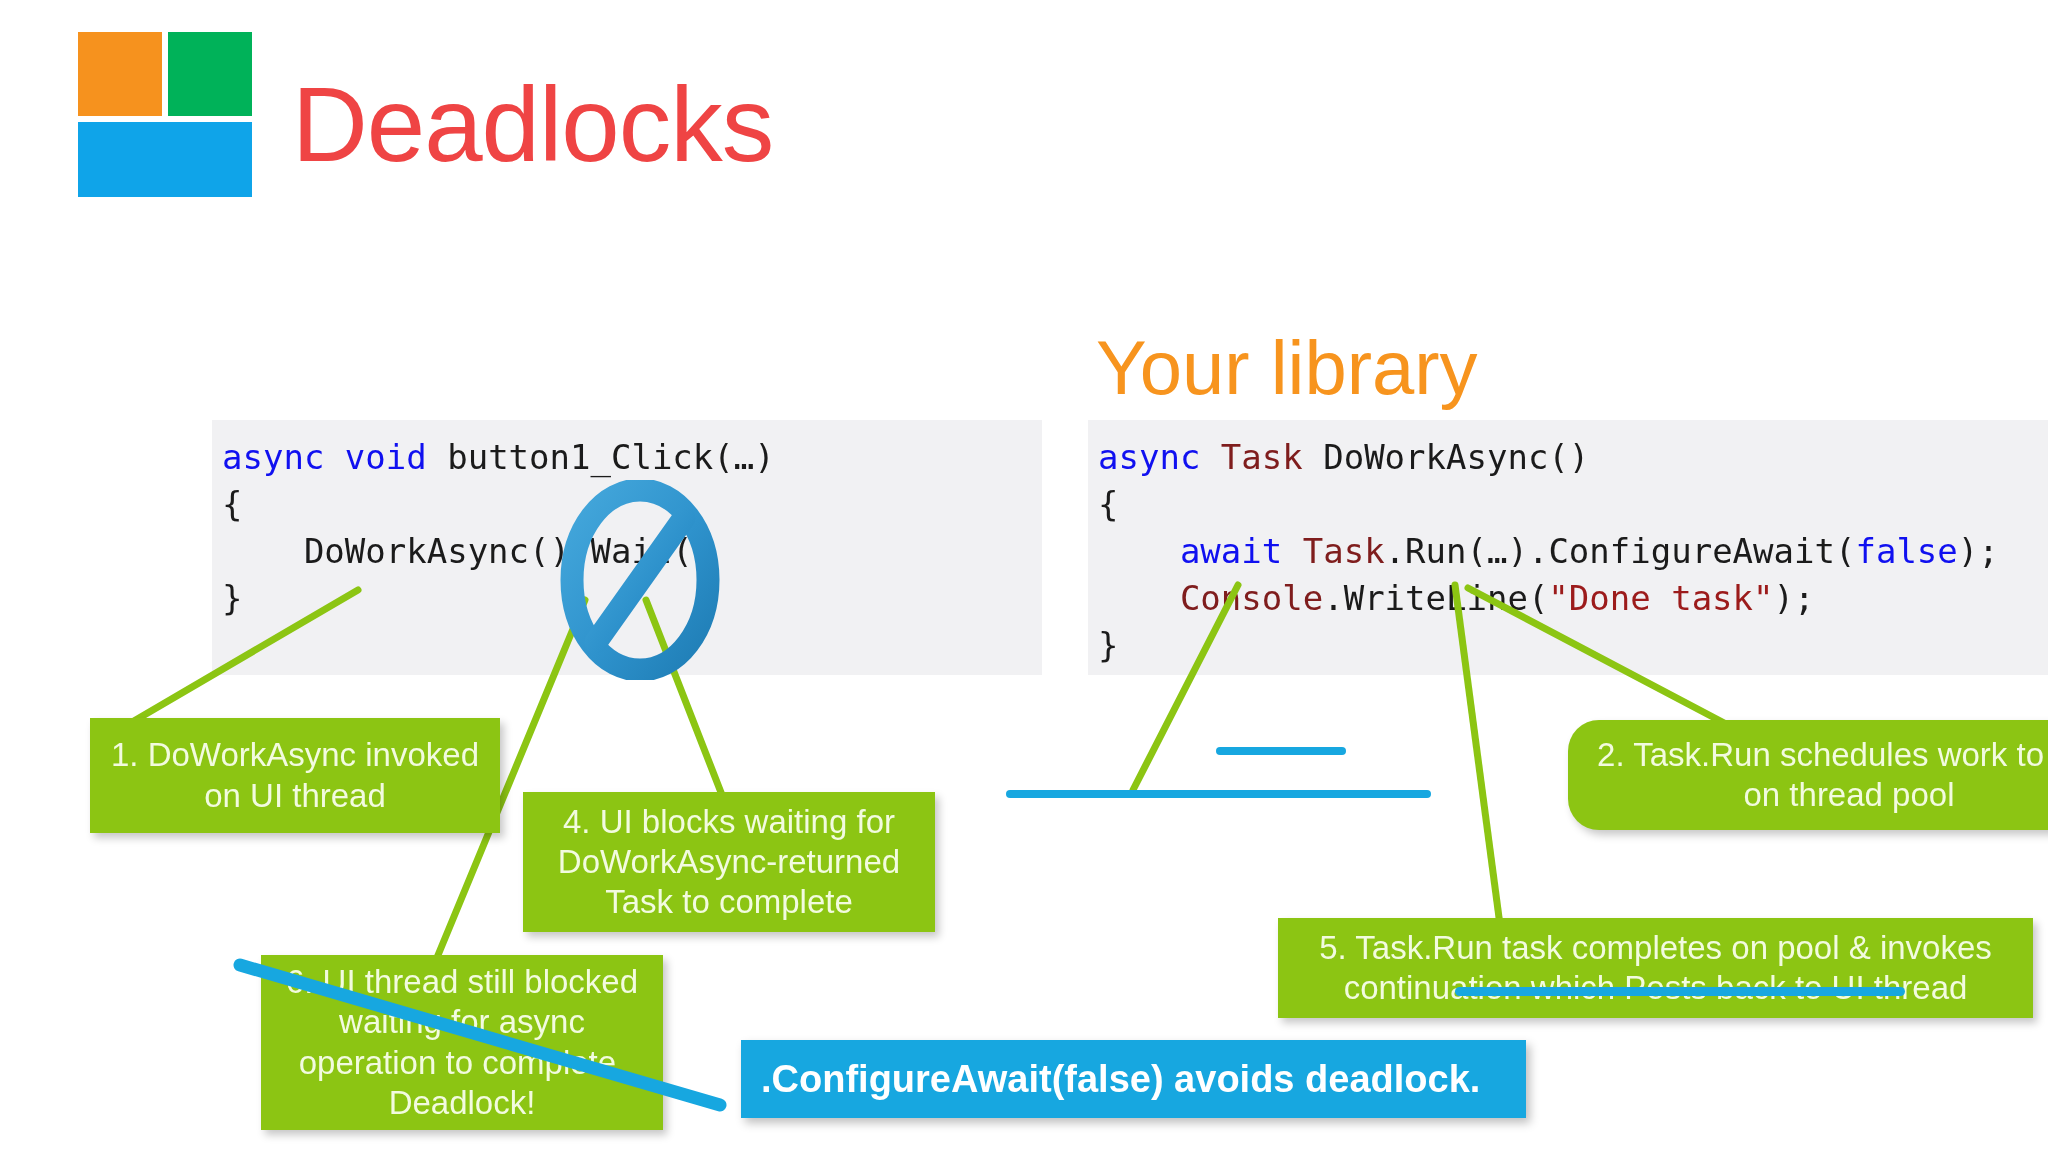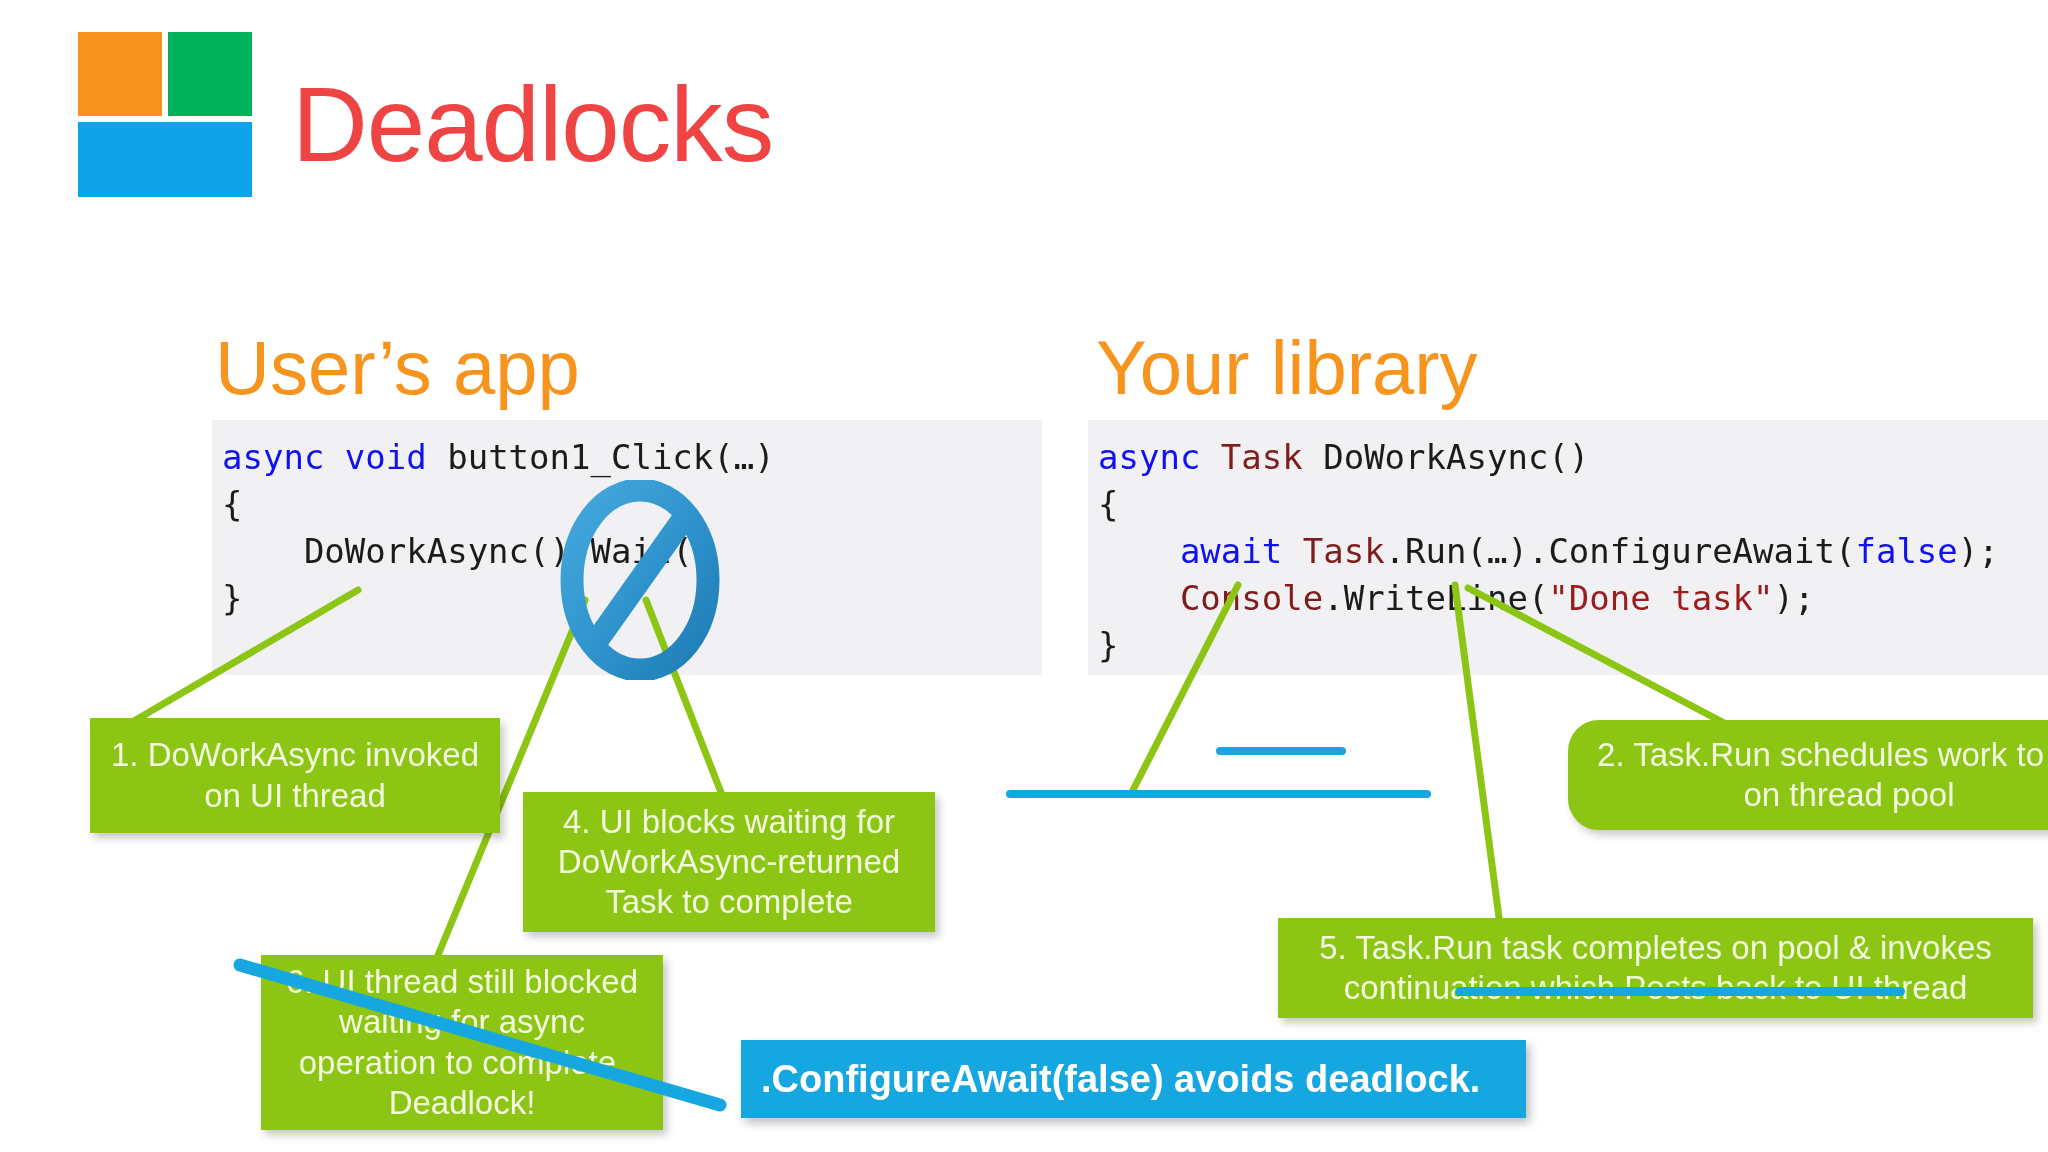--- a/index.html
+++ b/index.html
@@ -100,21 +100,20 @@
 <div id="slide">
 
   <div id="logo">
     <div class="sq sq-orange"></div>
     <div class="sq sq-green"></div>
     <div class="sq sq-blue"></div>
   </div>
 
   <div id="page-title">Deadlocks</div>
 
-  <div id="head-left" class="col-head">User’s app</div>
   <div id="head-right" class="col-head">Your library</div>
 
   <div id="code-left" class="code-pane"><span class="kw">async</span> <span class="kw">void</span><span> button1_Click(…)</span>
 <span>{</span>
 <span>    DoWorkAsync().Wait()</span>
 <span>}</span></div>
 
   <div id="code-right" class="code-pane"><span class="kw">async</span> <span class="typ">Task</span><span> DoWorkAsync()</span>
 <span>{</span>
     <span class="kw">await</span> <span class="typ">Task</span><span>.Run(…).ConfigureAwait(</span><span class="kw">false</span><span>);</span>

